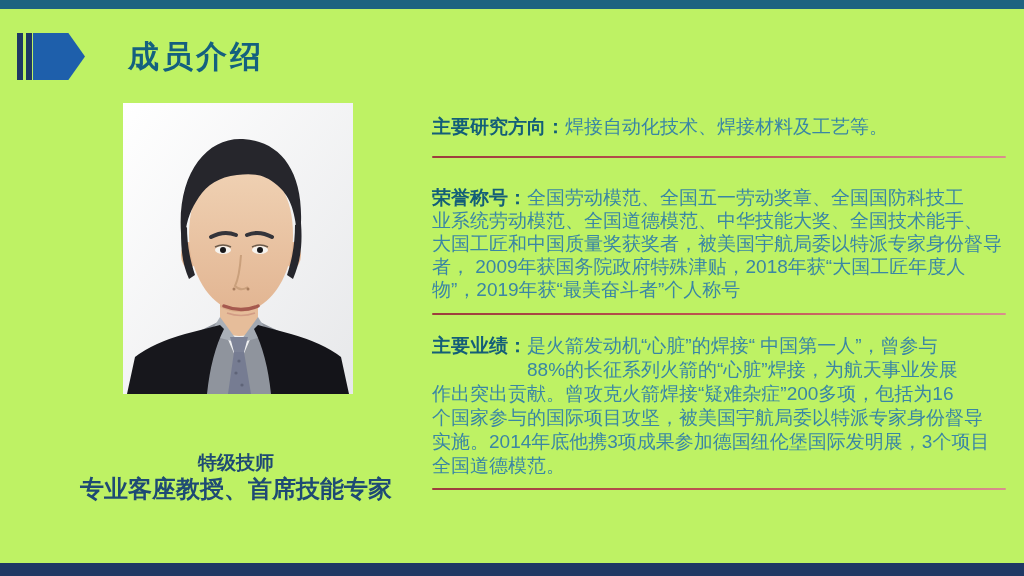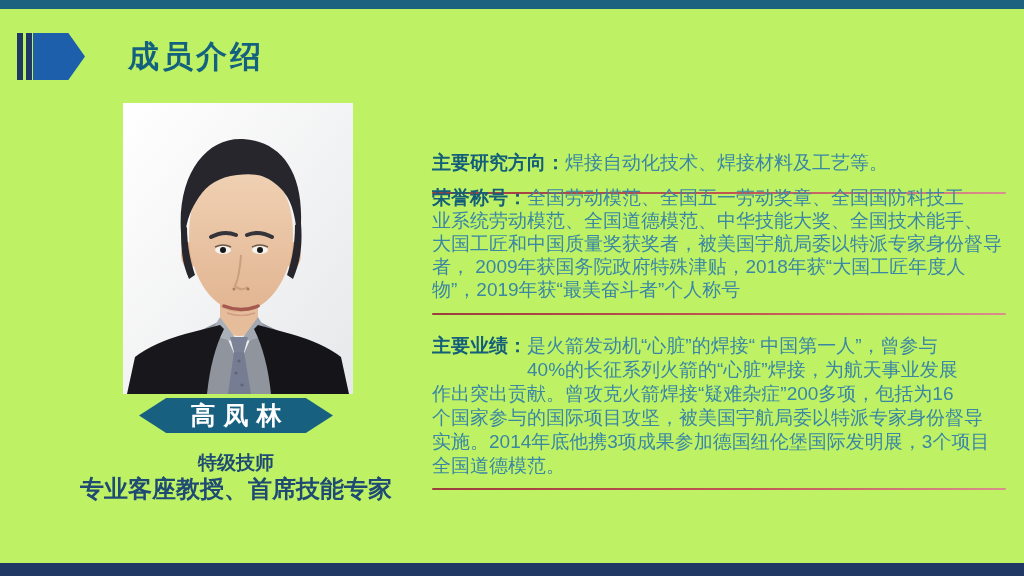--- a/index.html
+++ b/index.html
@@ -28,21 +28,21 @@
   .subtitle{position:absolute;left:60px;width:352px;text-align:center;color:#1e4a74;
         font-weight:bold;margin-top:11px;}
   .sub1{top:439px;font-size:19px;}
   .sub2{top:462px;font-size:24px;}
 
   
   .right-col{position:absolute;left:432px;top:0;width:576px;height:576px;}
   .sec{position:absolute;left:0;width:576px;}
   .sec .line{white-space:pre-wrap;color:#3a86a4;font-size:19px;}
   .sec .label{color:#135e78;font-weight:bold;}
-  .sec1{top:114px;margin-top:36px;} .sec1 .line{line-height:26px;}
+  .sec1{top:114px;} .sec1 .line{line-height:26px;}
   .sec2{top:186px;} .sec2 .line{line-height:23px;}
   .sec3{top:334px;} .sec3 .line{line-height:24px;}
   .divider{height:2px;width:574px;border-radius:1px;
         background:linear-gradient(90deg,#9c3d3d 0%,#c25653 55%,#d98f8d 100%);}
   .sec1 .divider{margin-top:16px;}
   .sec2 .divider{margin-top:12px;}
   .sec3 .divider{margin-top:10px;}
 </style>
 </head>
 <body>
@@ -97,23 +97,20 @@
       <path d="M92,144 Q100,140 108,144" stroke="#6b5b4c" stroke-width="1.5" fill="none"></path>
       <path d="M129,144 Q137,140 145,144" stroke="#6b5b4c" stroke-width="1.5" fill="none"></path>
       <path d="M118,152 C117,166 115,177 112,183 Q118,189 125,184" stroke="#caa07c" stroke-width="2" fill="none"></path>
       <circle cx="111" cy="186" r="1.5" fill="#a97e5e"></circle>
       <circle cx="125" cy="186" r="1.5" fill="#a97e5e"></circle>
       <path d="M101,203 Q118,210 135,203" stroke="#a5594e" stroke-width="3.5" fill="none" stroke-linecap="round"></path>
       <path d="M104,210 Q118,215 132,210" stroke="#c98f7c" stroke-width="1.5" fill="none" opacity="0.7"></path>
     </svg>
   </div>
 
-  <div class="name-banner">
-    <span>高凤林</span>
-  </div>
   <div class="subtitle sub1">特级技师</div>
   <div class="subtitle sub2">专业客座教授、首席技能专家</div>
 
   <div class="right-col">
 
     <div class="sec sec1">
       <div class="line"><b class="label">主要研究方向：</b><span>焊接自动化技术、焊接材料及工艺等。</span></div>
       <div class="lines"></div>
       <div class="divider"></div>
     </div>
@@ -125,21 +122,21 @@
           <div class="line">大国工匠和中国质量奖获奖者，被美国宇航局委以特派专家身份督导</div>
           <div class="line">者， 2009年获国务院政府特殊津贴，2018年获“大国工匠年度人</div>
           <div class="line">物”，2019年获“最美奋斗者”个人称号</div>
         </div>
       <div class="divider"></div>
     </div>
 
     <div class="sec sec3">
       <div class="line"><b class="label">主要业绩：</b><span>是火箭发动机“心脏”的焊接“ 中国第一人”，曾参与</span></div>
       <div class="lines">
-          <div class="line">　　　　　40%的长征系列火箭的“心脏”焊接，为航天事业发展</div>
+          <div class="line">　　　　　88%的长征系列火箭的“心脏”焊接，为航天事业发展</div>
           <div class="line">作出突出贡献。曾攻克火箭焊接“疑难杂症”200多项，包括为16</div>
           <div class="line">个国家参与的国际项目攻坚，被美国宇航局委以特派专家身份督导</div>
           <div class="line">实施。2014年底他携3项成果参加德国纽伦堡国际发明展，3个项目</div>
           <div class="line">全国道德模范。</div>
         </div>
       <div class="divider"></div>
     </div>
 
   </div>
 

